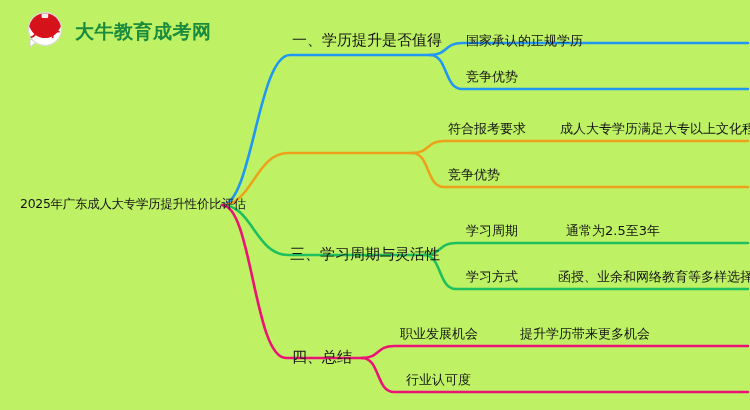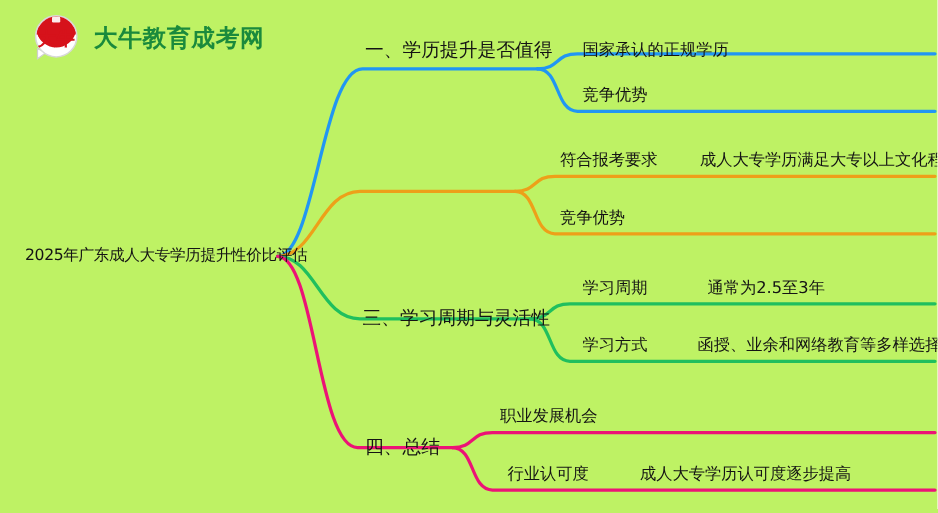--- a/index.html
+++ b/index.html
@@ -145,16 +145,16 @@
   <div class="node sub-node" style="left:448px; top:168px;">竞争优势</div>
 
   <div class="node branch-node" style="left:290px; top:247px;">三、学习周期与灵活性</div>
   <div class="node sub-node" style="left:466px; top:224px;">学习周期</div>
   <div class="node leaf-node" style="left:566px; top:224px;">通常为2.5至3年</div>
   <div class="node sub-node" style="left:466px; top:270px;">学习方式</div>
   <div class="node leaf-node" style="left:558px; top:270px;">函授、业余和网络教育等多样选择</div>
 
   <div class="node branch-node" style="left:292px; top:350px;">四、总结</div>
   <div class="node sub-node" style="left:400px; top:327px;">职业发展机会</div>
+  <div class="node leaf-node" style="left:520px; top:327px;">提升学历带来更多机会</div>
   <div class="node sub-node" style="left:406px; top:373px;">行业认可度</div>
-  <div class="node leaf-node" style="left:512px; top:373px;">成人大专学历认可度逐步提高</div>
 
 </div>
 
 </body></html>

